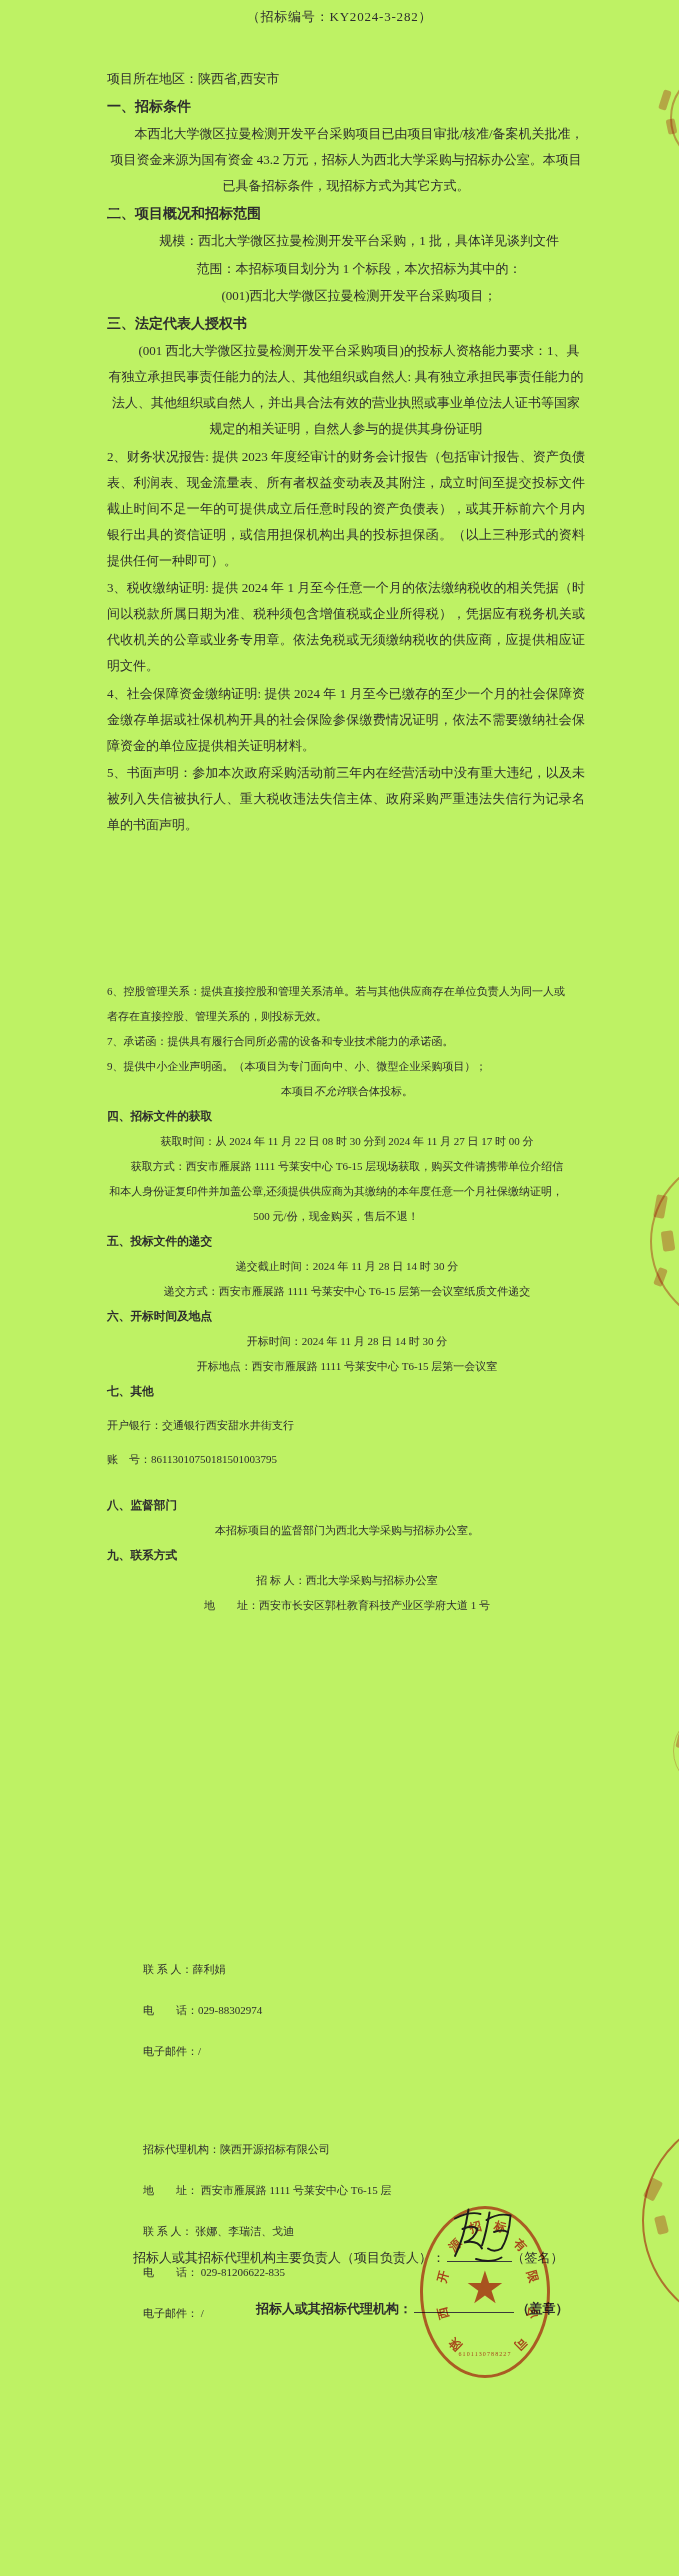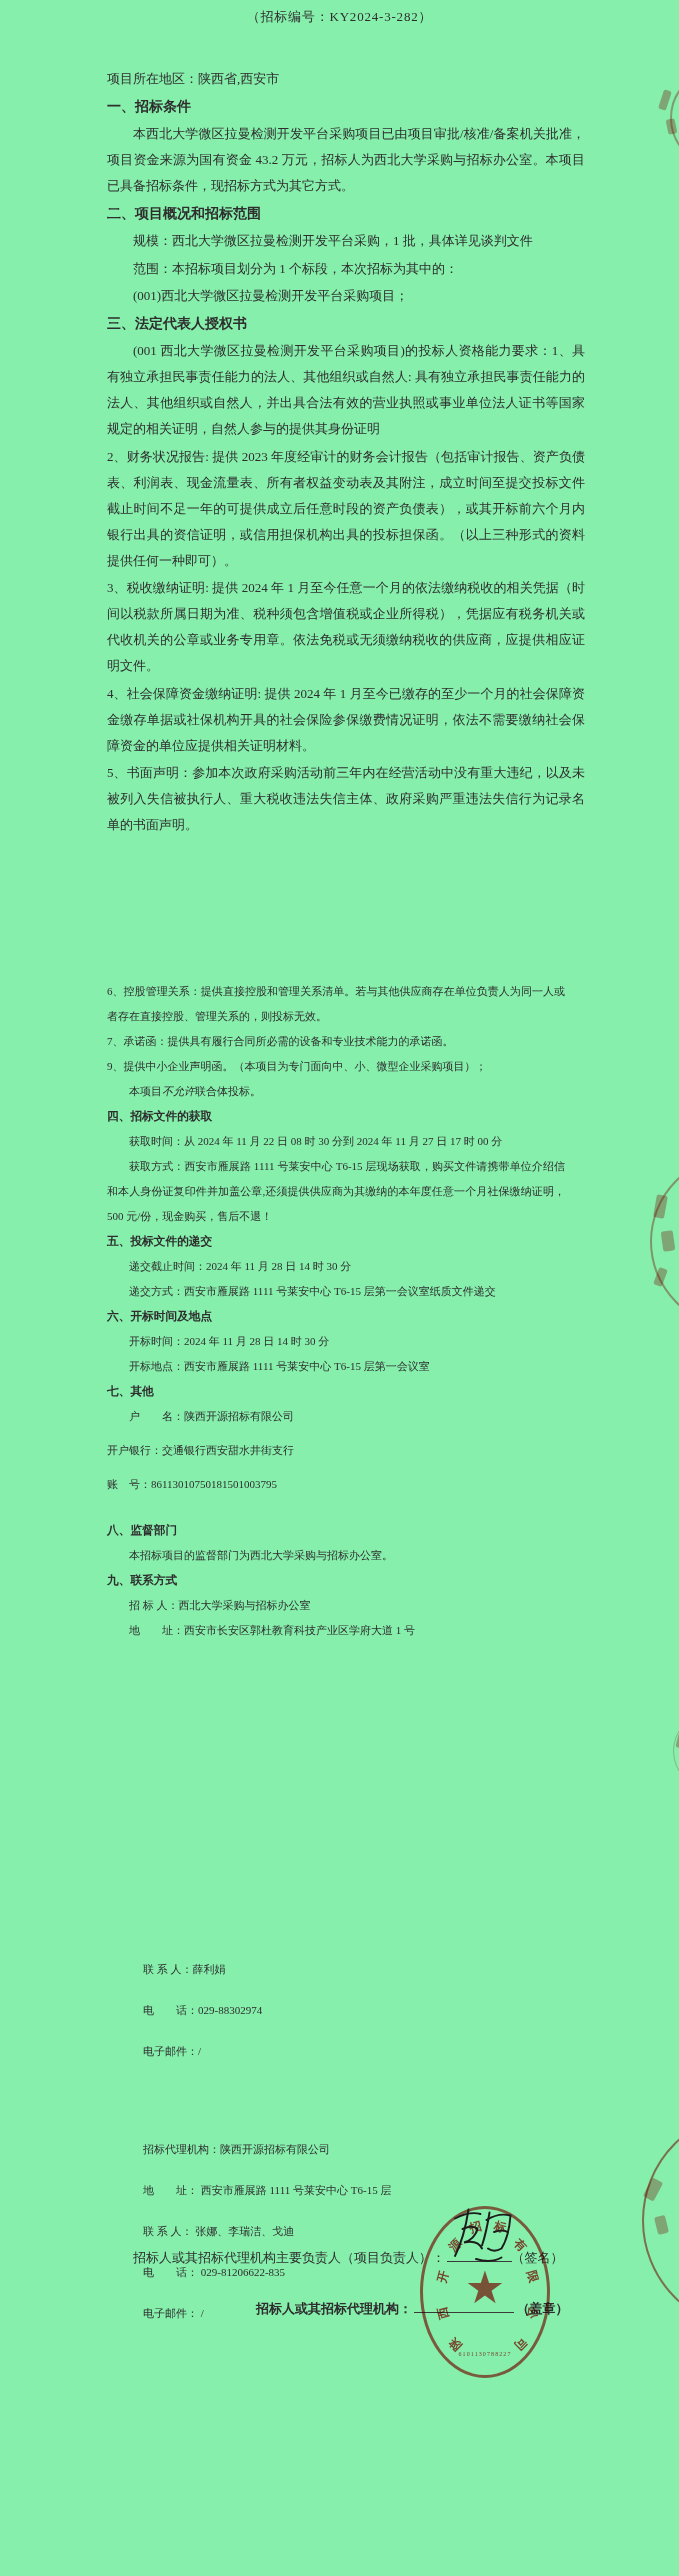--- a/index.html
+++ b/index.html
@@ -1,25 +1,25 @@
 <!DOCTYPE html>
 <html style="font-size:12px"><head>
 <meta charset="utf-8">
 <style>
   html,body{margin:0;padding:0;background:#ffffff;}
-  .doc{position:relative;width:679px;height:2576px;background:#86efac;overflow:hidden;
+  .doc{position:relative;width:679px;height:2576px;background:#bef264;overflow:hidden;
        font-family:"Liberation Serif","DejaVu Serif",serif;color:#2e2e2e;}
   .title-line{position:absolute;top:7.5px;left:0;width:679px;text-align:center;
        font-size:13px;letter-spacing:0.8px;}
   
   .p1{position:absolute;left:107px;top:66px;width:478px;font-size:13px;line-height:26px;}
   .p1 h2{font-size:14px;font-weight:bold;margin:1.5px 0;line-height:26px;}
   .p1 p{margin:0 0 1.5px 0;}
   .just{text-align:justify;}
-  .ind{text-indent:2em;}
+  .ind{text-indent:2em;text-align:center;}
   
   .p2{position:absolute;left:107px;top:979px;width:458px;font-size:11px;line-height:25px;}
   .p2 h2{font-size:11.7px;font-weight:bold;margin:0;line-height:25px;}
   .p2 p{margin:0;}
   .mt{margin-top:9px !important;}
   .mt2{margin-top:21px !important;}
   .em-it{font-style:italic;}
   
   .p3{position:absolute;left:127px;top:1941px;width:422px;font-size:11px;line-height:25px;}
   .p3 p{margin:16px;}
@@ -77,21 +77,20 @@
     <h2>四、招标文件的获取</h2>
     <p class="ind">获取时间：从 2024 年 11 月 22 日 08 时 30 分到 2024 年 11 月 27 日 17 时 00 分</p>
     <p class="ind just">获取方式：西安市雁展路 1111 号莱安中心 T6-15 层现场获取，购买文件请携带单位介绍信和本人身份证复印件并加盖公章,还须提供供应商为其缴纳的本年度任意一个月社保缴纳证明，500 元/份，现金购买，售后不退！</p>
     <h2>五、投标文件的递交</h2>
     <p class="ind">递交截止时间：2024 年 11 月 28 日 14 时 30 分</p>
     <p class="ind">递交方式：西安市雁展路 1111 号莱安中心 T6-15 层第一会议室纸质文件递交</p>
     <h2>六、开标时间及地点</h2>
     <p class="ind">开标时间：2024 年 11 月 28 日 14 时 30 分</p>
     <p class="ind">开标地点：西安市雁展路 1111 号莱安中心 T6-15 层第一会议室</p>
     <h2>七、其他</h2>
-    <p class="ind">户　　名：陕西开源招标有限公司</p>
     <p class="mt">开户银行：交通银行西安甜水井街支行</p>
     <p class="mt">账　号：86113010750181501003795</p>
     <h2 class="mt2">八、监督部门</h2>
     <p class="ind">本招标项目的监督部门为西北大学采购与招标办公室。</p>
     <h2>九、联系方式</h2>
     <p class="ind">招 标 人：西北大学采购与招标办公室</p>
     <p class="ind">地　　址：西安市长安区郭杜教育科技产业区学府大道 1 号</p>
   </div>
 
   <div class="p3">

